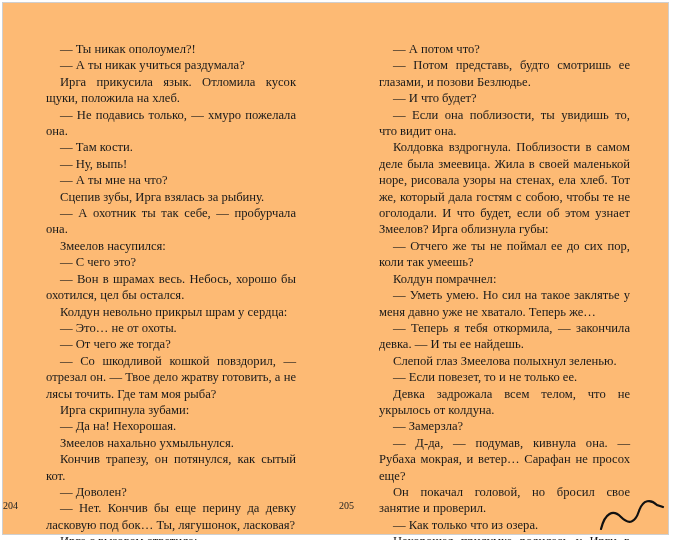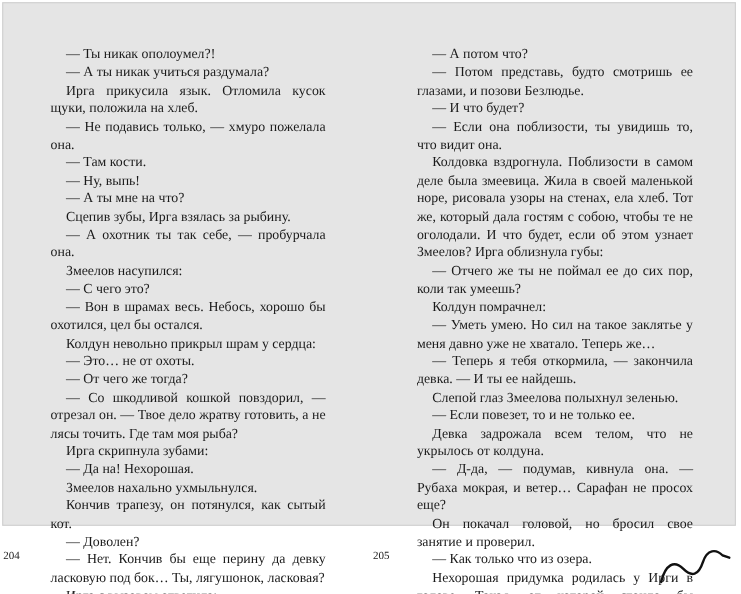--- a/index.html
+++ b/index.html
@@ -1,19 +1,19 @@
 <!DOCTYPE html>
 <html><head>
 <meta charset="utf-8">
 <style>
   html, body { margin: 0; padding: 0; background: #ffffff; }
   body { width: 674px; height: 540px; position: relative; overflow: hidden; }
   .spread {
-    position: absolute; left: 2px; top: 2px; width: 667px; height: 476px;
-    border: 1px solid #cfcfcf; box-sizing: border-box; background: #e5e5e5;
+    position: absolute; left: 2px; top: 2px; width: 667px; height: 533px;
+    border: 1px solid #cfcfcf; box-sizing: border-box; background: #fdba74;
   }
   .page { position: absolute; top: 0; height: 100%; }
   .page.left { left: 0; width: 336px; }
   .page.right { left: 336px; width: 330px; }
   .text {
     position: absolute; top: 38px;
     font-family: "Liberation Serif", "DejaVu Serif", serif;
     font-size: 12.6px; line-height: 16.4px; color: #1a1a1a;
     text-align: justify; hyphens: manual;
   }
@@ -68,20 +68,21 @@
         <p>— И что будет?</p>
         <p>— Если она поблизости, ты увидишь то, что видит она.</p>
         <p>Колдовка вздрогнула. Поблизости в самом деле была змеевица. Жила в своей маленькой норе, рисовала узоры на стенах, ела хлеб. Тот же, который дала гостям с собою, чтобы те не оголодали. И что будет, если об этом узнает Змеелов? Ирга облизнула губы:</p>
         <p>— Отчего же ты не поймал ее до сих пор, коли так умеешь?</p>
         <p>Колдун помрачнел:</p>
         <p>— Уметь умею. Но сил на такое заклятье у меня давно уже не хватало. Теперь же…</p>
         <p>— Теперь я тебя откормила, — закончила девка. — И ты ее найдешь.</p>
         <p>Слепой глаз Змеелова полыхнул зеленью.</p>
         <p>— Если повезет, то и не только ее.</p>
         <p>Девка задрожала всем телом, что не укрылось от колдуна.</p>
+        <p>— Замерзла?</p>
         <p>— Д-да, — подумав, кивнула она. — Рубаха мокрая, и ветер… Сарафан не просох еще?</p>
         <p>Он покачал головой, но бросил свое занятие и проверил.</p>
         <p>— Как только что из озера.</p>
         <p>Нехорошая придумка родилась у Ирги в голове. Такая, от которой стоило бы отказаться еще до того, как произнесла.</p>
       </div>
     <div class="folio">205</div>
     <svg class="ornament" viewBox="0 0 72 40">
       <path d="M8 36 C 12 20, 20 16, 28 24 C 36 32, 42 30, 46 18 C 50 6, 58 6, 64 12 L 70 14" fill="none" stroke="#111" stroke-width="2.2" stroke-linecap="round"></path>
     </svg>
   </div>

